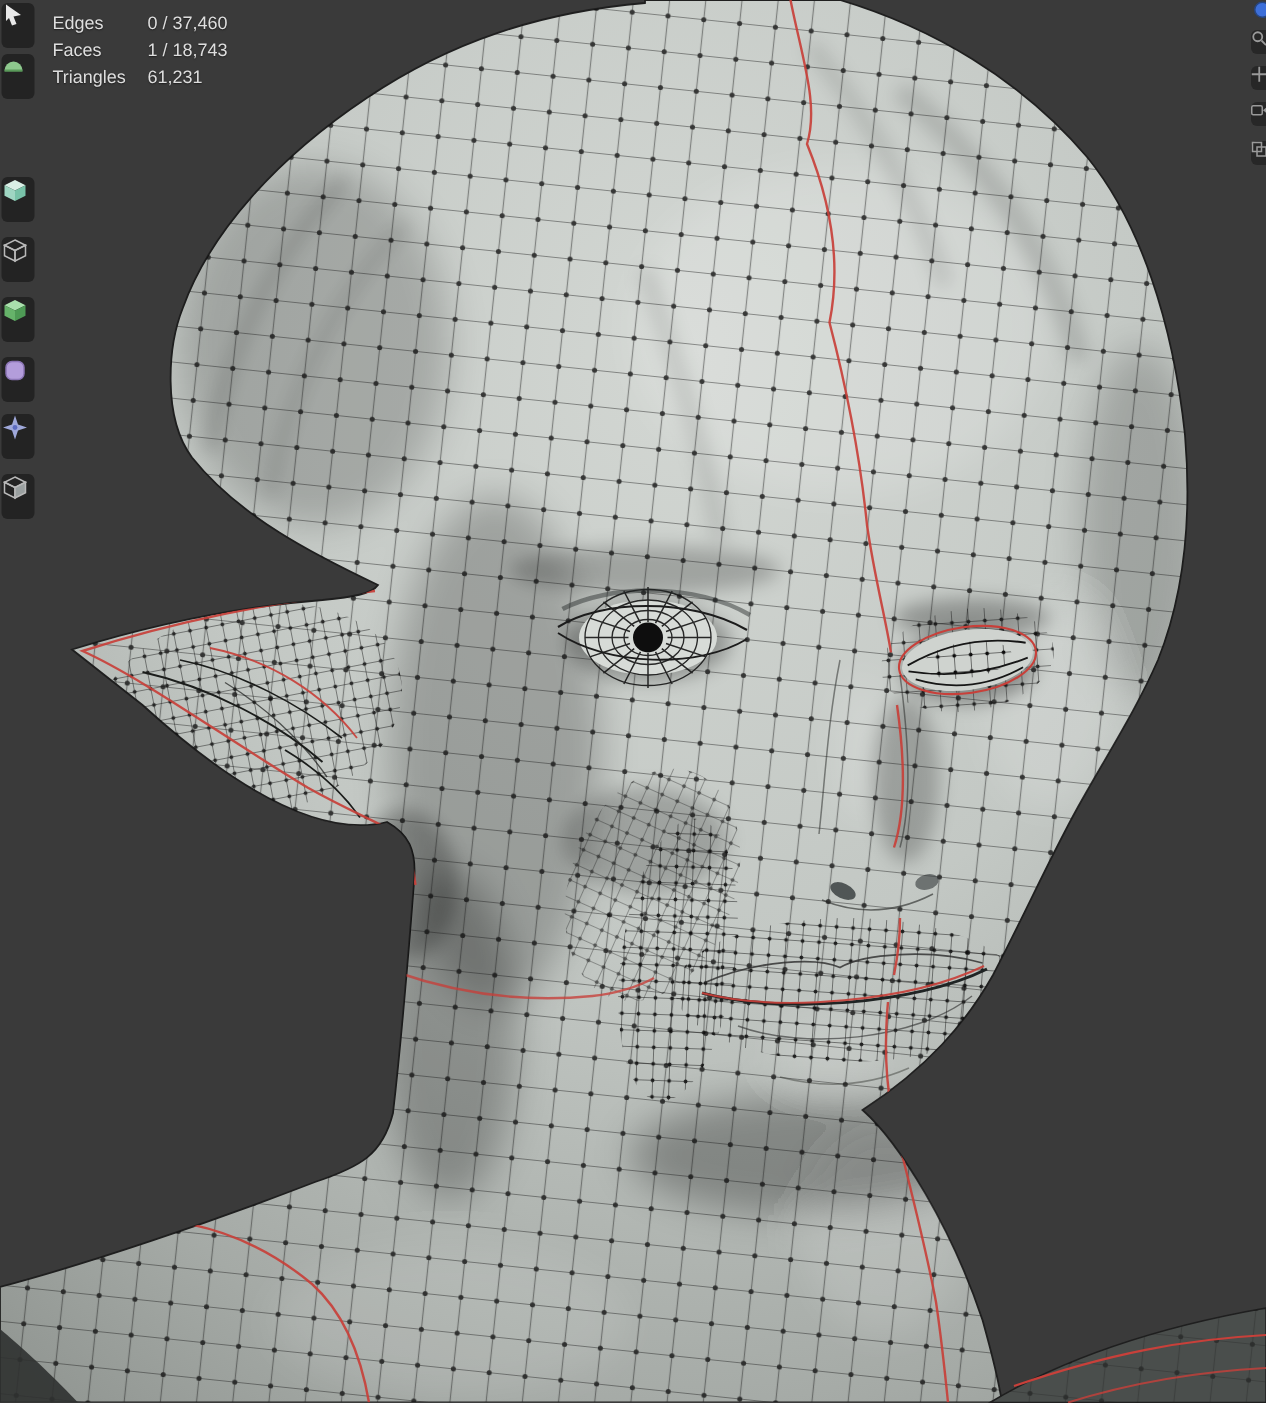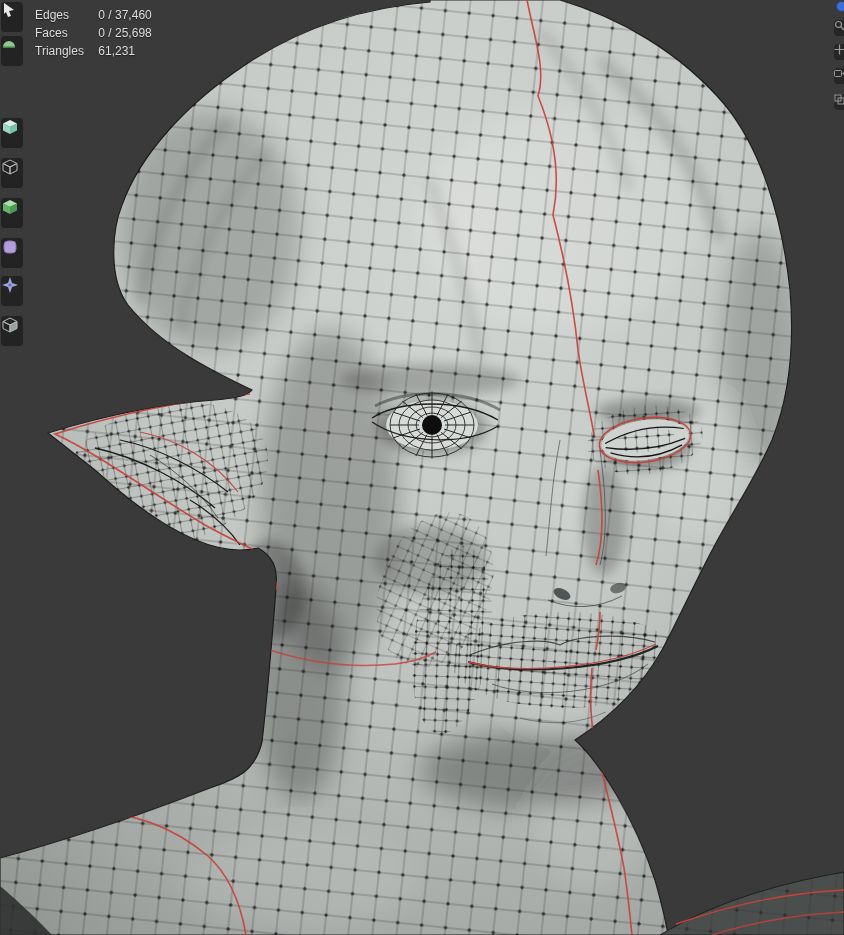--- a/index.html
+++ b/index.html
@@ -188,21 +188,21 @@
     <path d="M0,935 L52,935 C30,912 12,896 0,886 Z" fill="#2f3130" opacity="0.9"></path>
   </svg>
 
   <div class="stats">
     <div class="stat-row">
       <span class="stat-label">Edges</span>
       <span class="stat-value">0 / 37,460</span>
     </div>
     <div class="stat-row">
       <span class="stat-label">Faces</span>
-      <span class="stat-value">0 / 25,698</span>
+      <span class="stat-value">1 / 18,743</span>
     </div>
     <div class="stat-row">
       <span class="stat-label">Triangles</span>
       <span class="stat-value">61,231</span>
     </div>
   </div>
 
   <div class="toolbar">
     <button class="tool-btn" style="top:2px">
       <svg width="16" height="16" viewBox="0 0 16 16">

